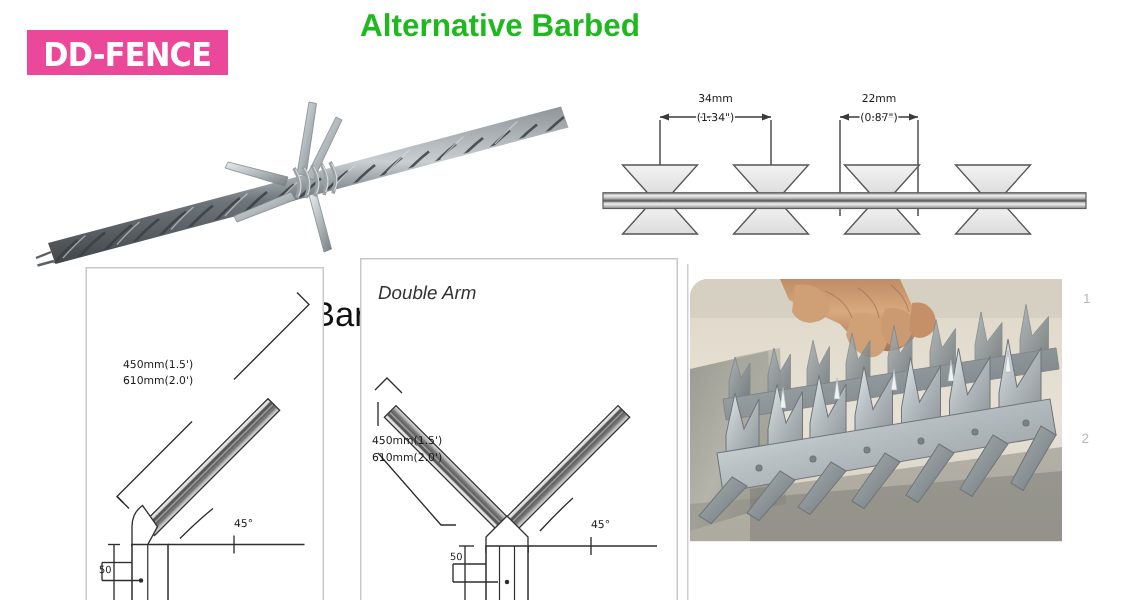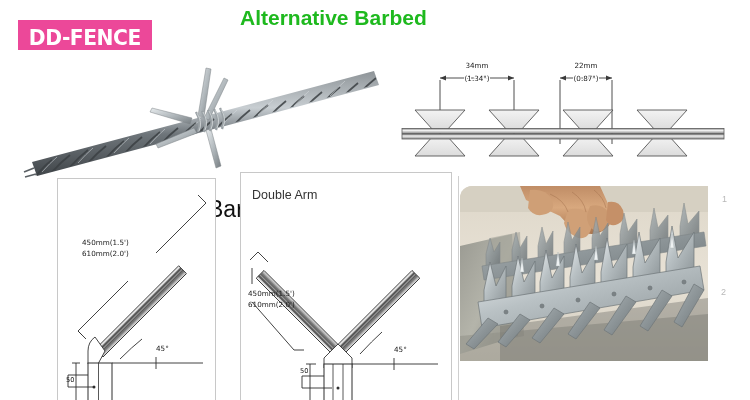--- a/index.html
+++ b/index.html
@@ -58,21 +58,21 @@
   #panel-single { left:57px; top:178px; width:159px; height:230px; border-top:1px solid #c8c8c8; }
   #panel-double { left:240px; top:172px; width:212px; height:236px; }
   #panel-right  { left:458px; top:176px; width:262px; height:232px; border:none; border-left:1px solid #cfcfcf; }
 
   .panel-title {
     position:absolute;
     font-size:12.5px;
     color:#333;
     font-family:"Liberation Sans", sans-serif;
   }
-  #double-title { left:252px; top:188px; }
+  #double-title { left:252px; top:188px;font-style:italic; }
 
   svg { overflow:visible; }
   .dim-text {
     font-family:"DejaVu Sans", sans-serif;
     font-size:7.2px;
     fill:#1a1a1a;
   }
   .dim-text-sm {
     font-family:"DejaVu Sans", sans-serif;
     font-size:6.6px;

